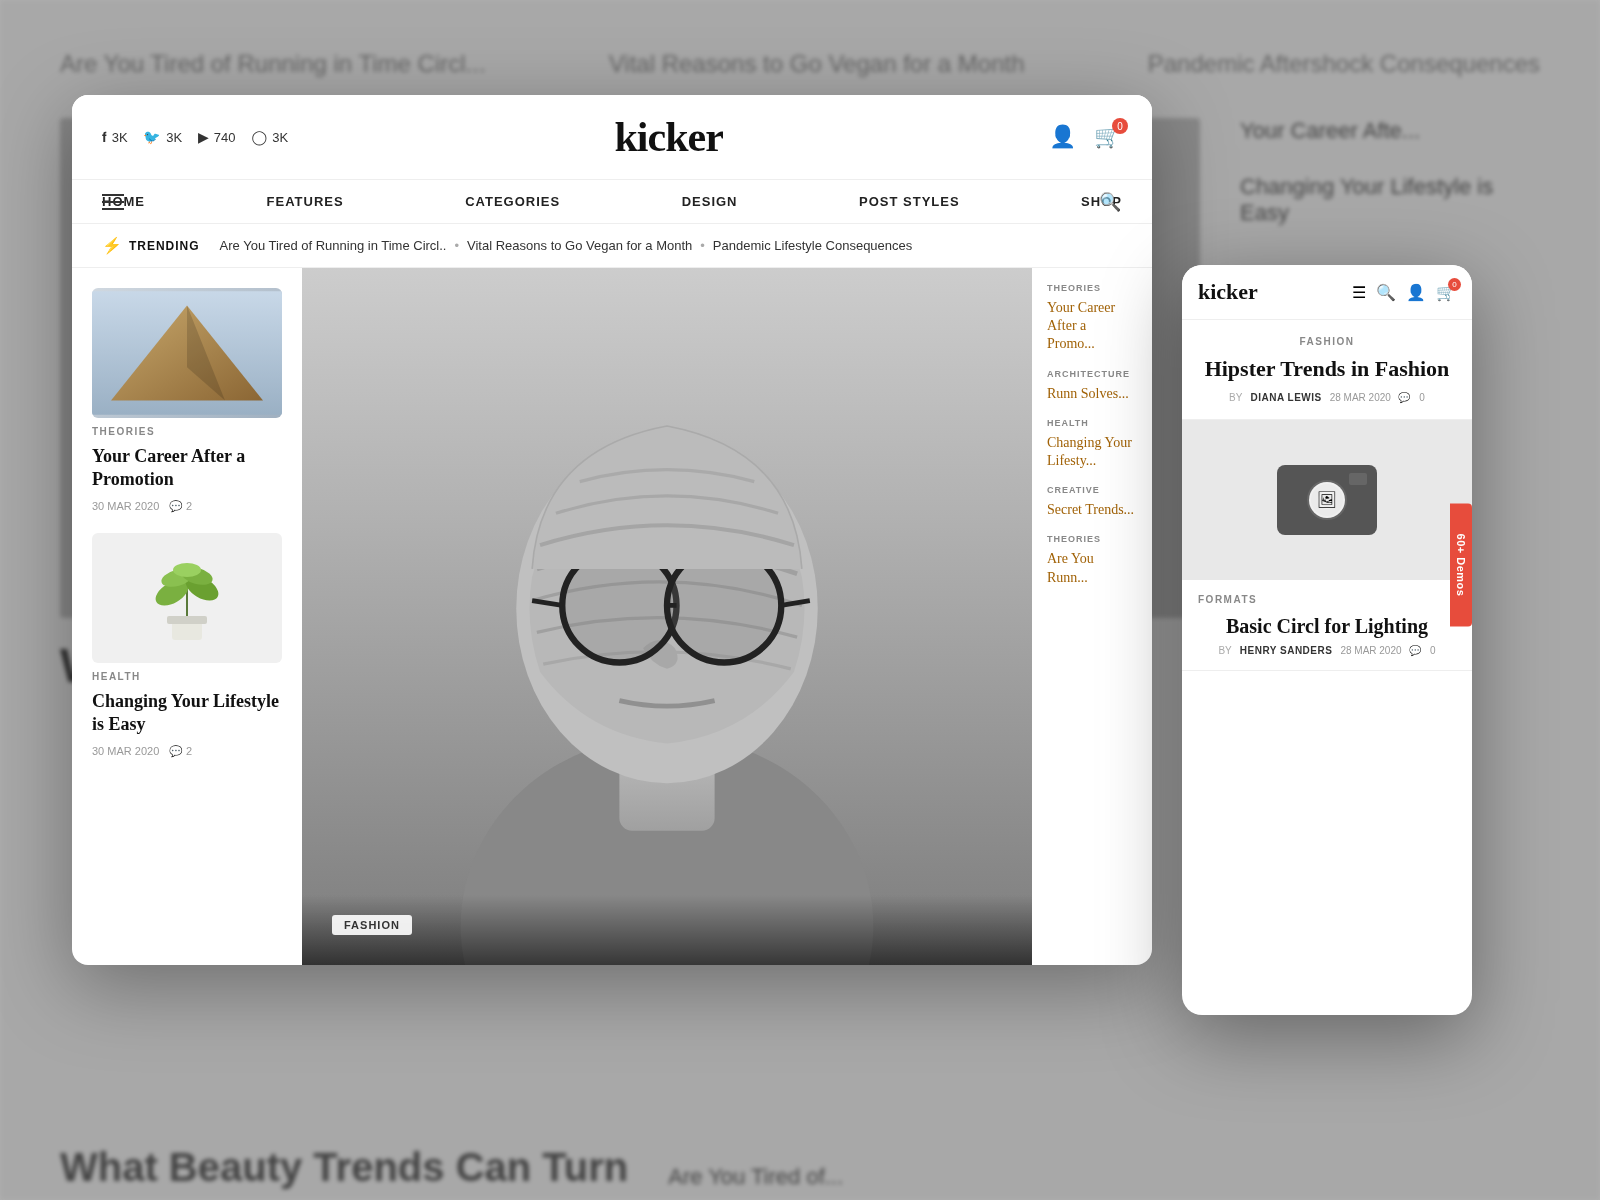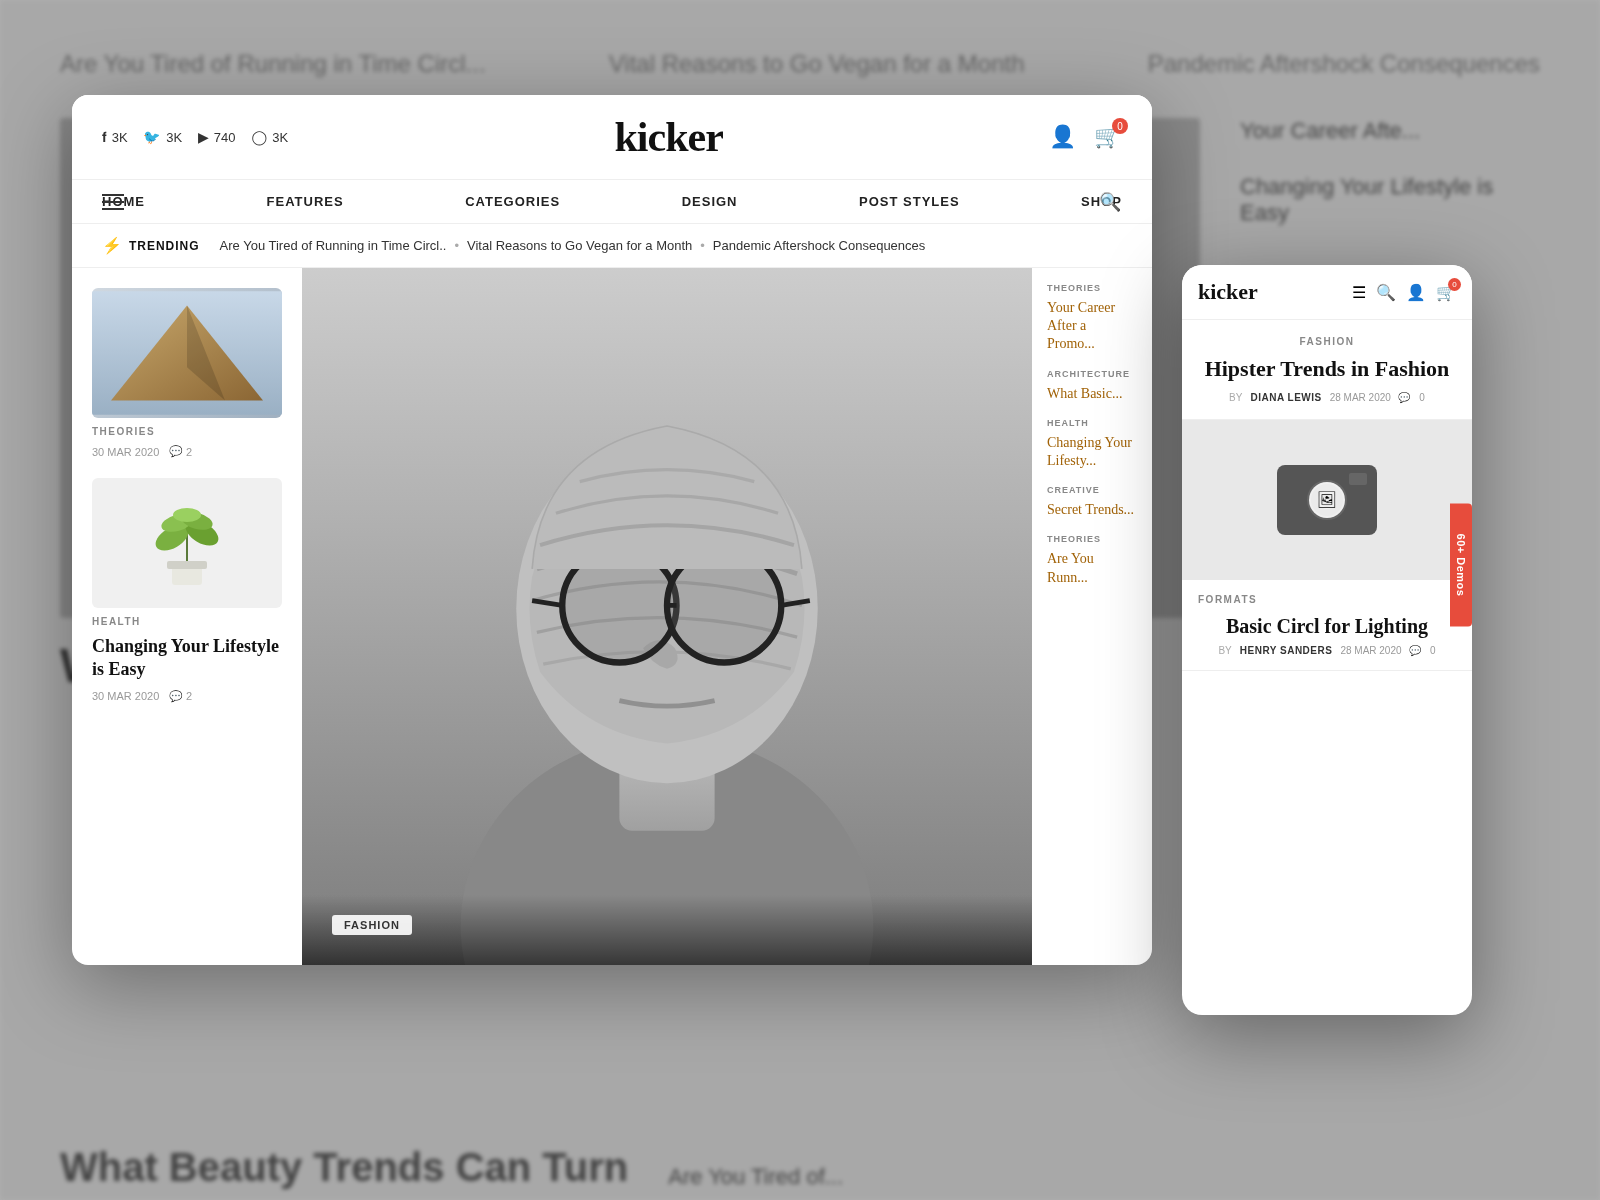--- a/index.html
+++ b/index.html
@@ -768,21 +768,21 @@
   <div class="trending-bar">
     <div class="trending-label">
       <span class="trending-dot">⚡</span>
       <span>TRENDING</span>
     </div>
     <div class="trending-items">
       <span>Are You Tired of Running in Time Circl..</span>
       <span class="trending-sep">•</span>
       <span>Vital Reasons to Go Vegan for a Month</span>
       <span class="trending-sep">•</span>
-      <span>Pandemic Aftershock Consequences</span>
+      <span>Pandemic Lifestyle Consequences</span>
     </div>
   </div>
 
   <div class="modal-body">
 
     <div class="left-column">
 
       <div class="article-card-small">
         <div class="card-image">
           <div class="card-image-triangle">
@@ -797,20 +797,21 @@
                   <stop offset="100%" stop-color="#8b6634"></stop>
                 </linearGradient>
               </defs>
               <rect width="200" height="130" fill="url(#skyGrad)"></rect>
               <polygon points="100,15 180,115 20,115" fill="url(#woodGrad)"></polygon>
               <polygon points="100,15 140,115 100,80" fill="rgba(0,0,0,0.15)"></polygon>
             </svg>
           </div>
         </div>
         <div class="card-category">THEORIES</div>
+        <div class="card-title">Your Career After a Promotion</div>
         <div class="card-meta">
           <span>30 MAR 2020</span>
           <span class="card-meta-comment">
             <span>💬</span>
             <span>2</span>
           </span>
         </div>
       </div>
 
       <div class="article-card-small">
@@ -894,21 +895,21 @@
       </div>
     </div>
 
     <div class="right-column">
       <div class="right-card">
         <div class="right-cat">THEORIES</div>
         <div class="right-title">Your Career After a Promo...</div>
       </div>
       <div class="right-card">
         <div class="right-cat">ARCHITECTURE</div>
-        <div class="right-title">What Basic...</div>
+        <div class="right-title">Runn Solves...</div>
       </div>
       <div class="right-card">
         <div class="right-cat">HEALTH</div>
         <div class="right-title">Changing Your Lifesty...</div>
       </div>
       <div class="right-card">
         <div class="right-cat">CREATIVE</div>
         <div class="right-title">Secret Trends...</div>
       </div>
       <div class="right-card">

